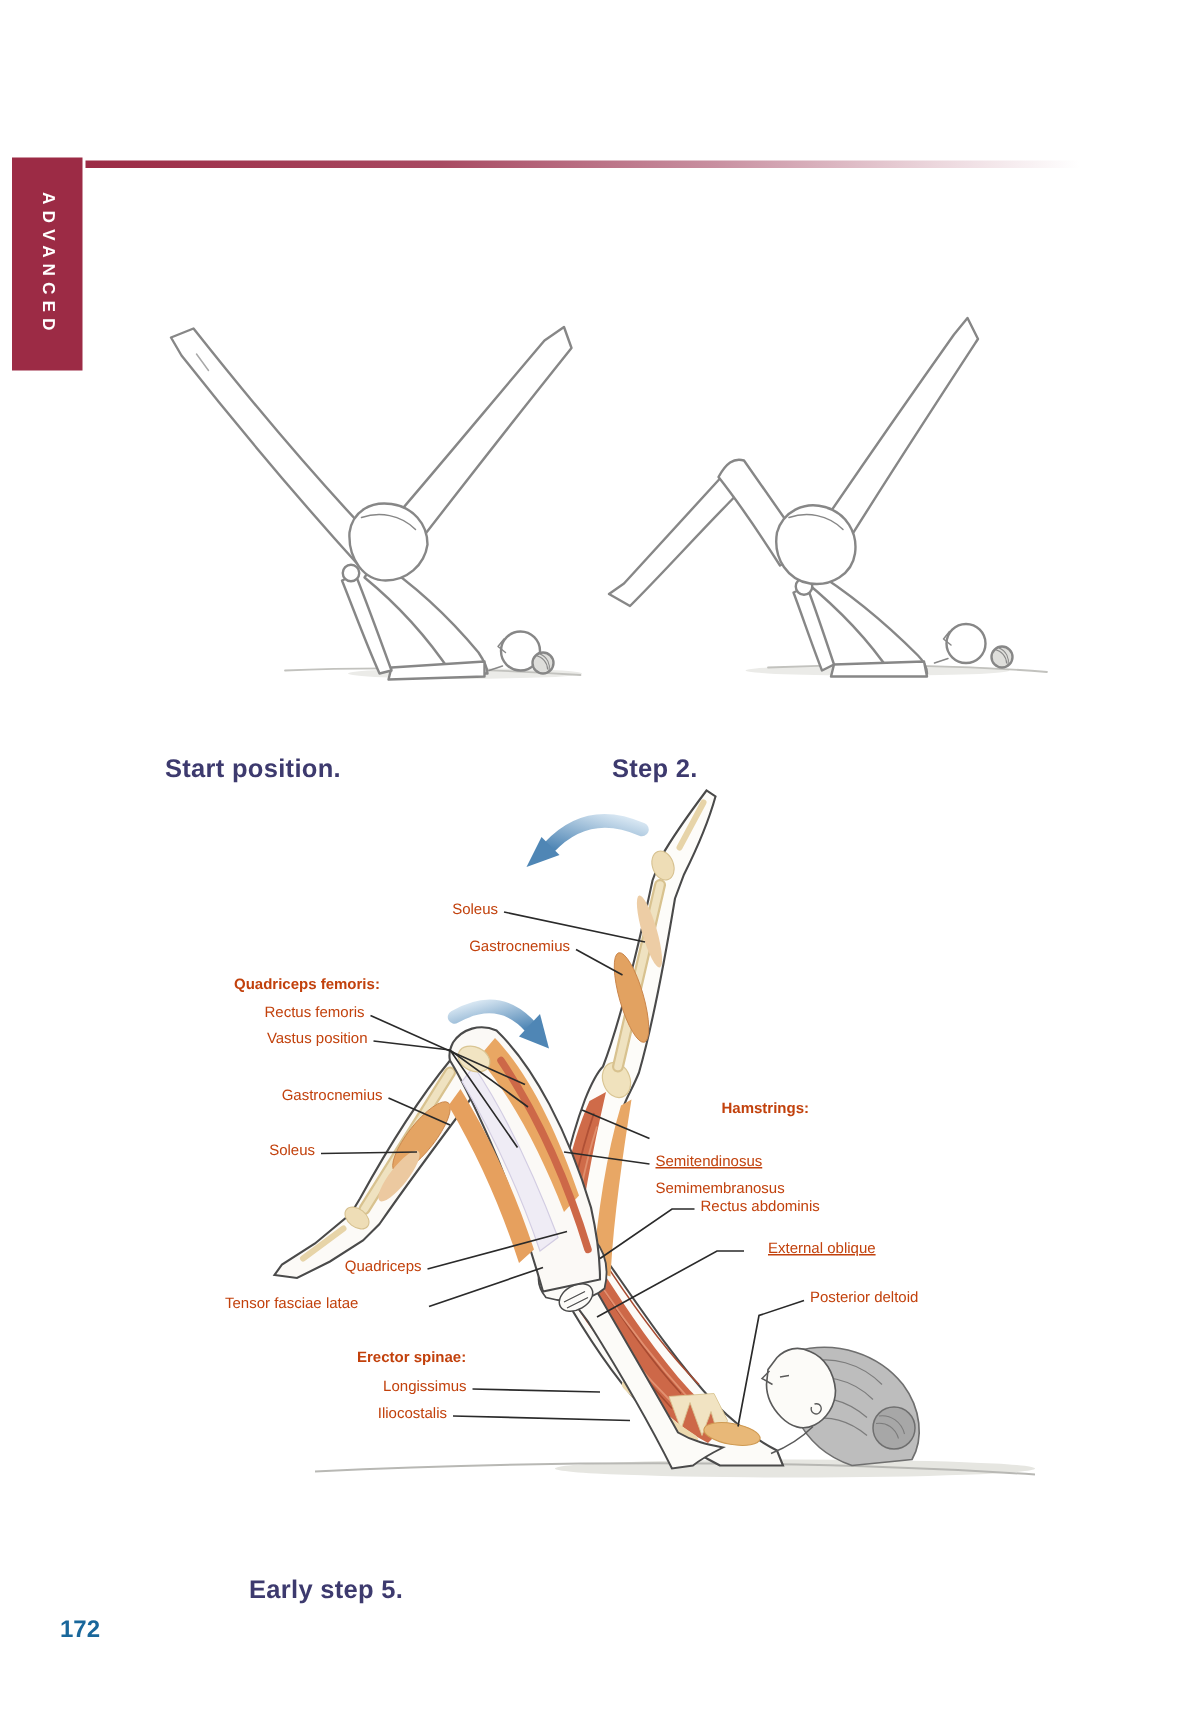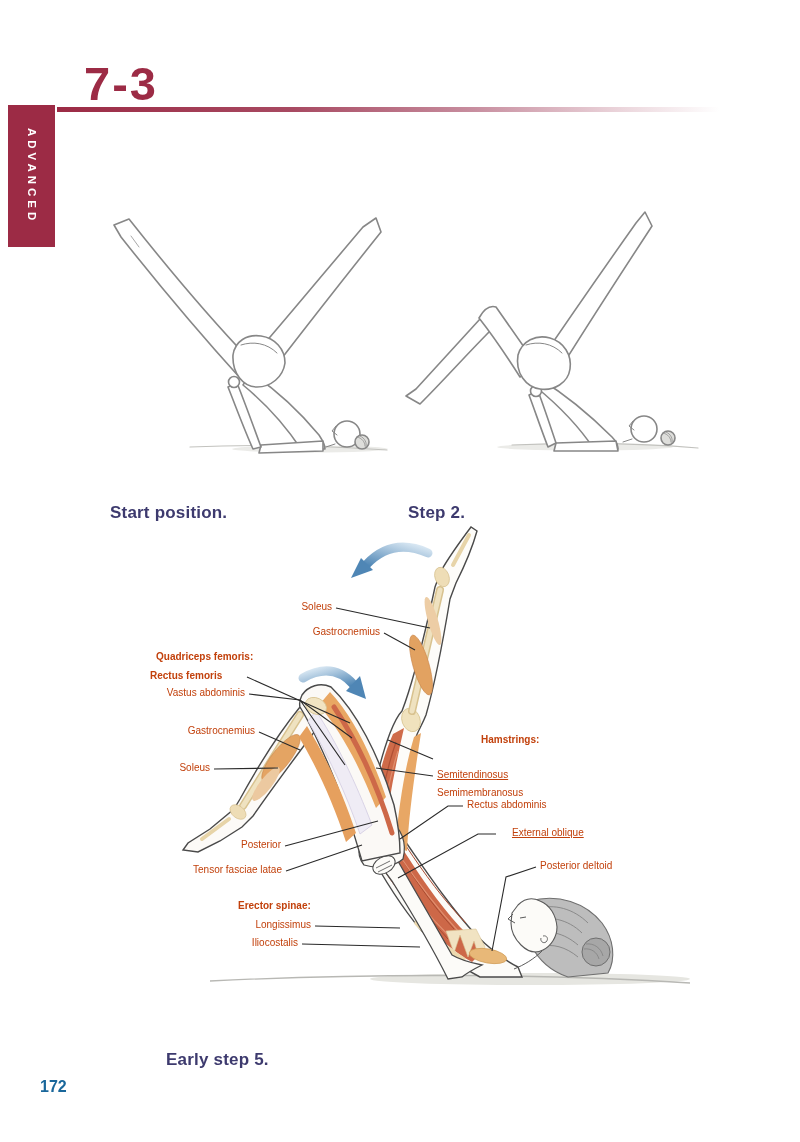--- a/index.html
+++ b/index.html
@@ -47,46 +47,45 @@
   
   .main-figure{position:absolute;left:150px;top:515px;width:560px;height:480px;}
   .main-figure svg{position:absolute;left:0;top:0;}
   .mf-label{
     position:absolute;font-size:10px;color:#c2410c;line-height:1.1;white-space:nowrap;
   }
   .mf-label.hdr{font-weight:bold;}
   .l-soleus-top{left:82px;top:86px;width:100px;text-align:right;}
   .l-gastro-top{left:106px;top:111px;width:124px;text-align:right;}
   .l-quad-hdr{left:6px;top:136px;}
-  .l-rectus-fem{left:0px;top:155px;width:93px;font-weight:bold;}
+  .l-rectus-fem{left:0px;top:155px;width:93px;text-align:right;}
   .l-vastus{left:0px;top:172px;width:95px;text-align:right;}
   .l-gastro-left{left:0px;top:210px;width:105px;text-align:right;}
   .l-soleus-left{left:0px;top:247px;width:60px;text-align:right;}
   .l-ham-hdr{left:287px;top:219px;padding-left:44px;}
   .l-semimem{left:287px;top:237px;margin-top:35px;}
   .l-semiten{left:287px;top:254px;text-decoration:underline;}
   .l-rectus-abd{left:317px;top:284px;}
   .l-ext-obl{left:362px;top:312px;text-decoration:underline;}
   .l-post-delt{left:390px;top:345px;}
   .l-sartorius{left:31px;top:324px;width:100px;text-align:right;}
-  .l-tfl{left:0px;top:349px;width:132px;text-align:right;}
+  .l-tfl{left:0px;top:349px;width:132px;text-align:left;}
   .l-erector-hdr{left:88px;top:385px;}
   .l-longissimus{left:61px;top:404px;width:100px;text-align:right;}
   .l-iliocostalis{left:48px;top:422px;width:100px;text-align:right;}
   .page{--maroon:#9c2b45;--indigo:#423e97;--navy:#3d3a6e;--blue:#19679b;}
 </style>
 </head>
 <body>
 
 <div class="page">
 
   <div class="side-tab">
     <span>ADVANCED</span>
   </div>
-  <div class="section-number">7-3</div>
   <div class="section-rule"></div>
 
   <svg class="fig" style="left:95px;top:195px" width="300" height="265" viewBox="0 0 300 265">
     <g stroke="#878787" stroke-width="1.6" fill="#ffffff" stroke-linejoin="round" stroke-linecap="round">
       <ellipse cx="215" cy="254" rx="78" ry="3.5" fill="#ebebe8" stroke="none"></ellipse>
       <path d="M95,252 C160,249 230,251 292,255" fill="none" stroke="#c2c2be" stroke-width="1.2"></path>
 
       <path d="M146,184 C106,140 64,90 26,42 L19,30 L34,24 C72,72 112,120 154,164 Z"></path>
       <path d="M44,52 L36,41" stroke-width="1" fill="none" stroke="#a9a9a9"></path>
 
@@ -256,30 +255,30 @@
         <path d="M313,291 L298,291 L250,324"></path>
         <path d="M346,319 L328,319 L248,363"></path>
         <path d="M386,352 L356,362 L342,436"></path>
       </g>
     </svg>
 
     <div class="mf-label l-soleus-top">Soleus</div>
     <div class="mf-label l-gastro-top">Gastrocnemius</div>
     <div class="mf-label hdr l-quad-hdr">Quadriceps femoris:</div>
     <div class="mf-label l-rectus-fem">Rectus femoris</div>
-    <div class="mf-label l-vastus">Vastus abdominis</div>
+    <div class="mf-label l-vastus">Vastus position</div>
     <div class="mf-label l-gastro-left">Gastrocnemius</div>
     <div class="mf-label l-soleus-left">Soleus</div>
     <div class="mf-label hdr l-ham-hdr">Hamstrings:</div>
     <div class="mf-label l-semimem">Semimembranosus</div>
     <div class="mf-label l-semiten">Semitendinosus</div>
     <div class="mf-label l-rectus-abd">Rectus abdominis</div>
     <div class="mf-label l-ext-obl">External oblique</div>
     <div class="mf-label l-post-delt">Posterior deltoid</div>
-    <div class="mf-label l-sartorius">Posterior</div>
+    <div class="mf-label l-sartorius">Quadriceps</div>
     <div class="mf-label l-tfl">Tensor fasciae latae</div>
     <div class="mf-label hdr l-erector-hdr">Erector spinae:</div>
     <div class="mf-label l-longissimus">Longissimus</div>
     <div class="mf-label l-iliocostalis">Iliocostalis</div>
   </div>
 
   <div class="fig-caption cap-early">Early step 5.</div>
 
   <div class="page-number">172</div>
 </div>

